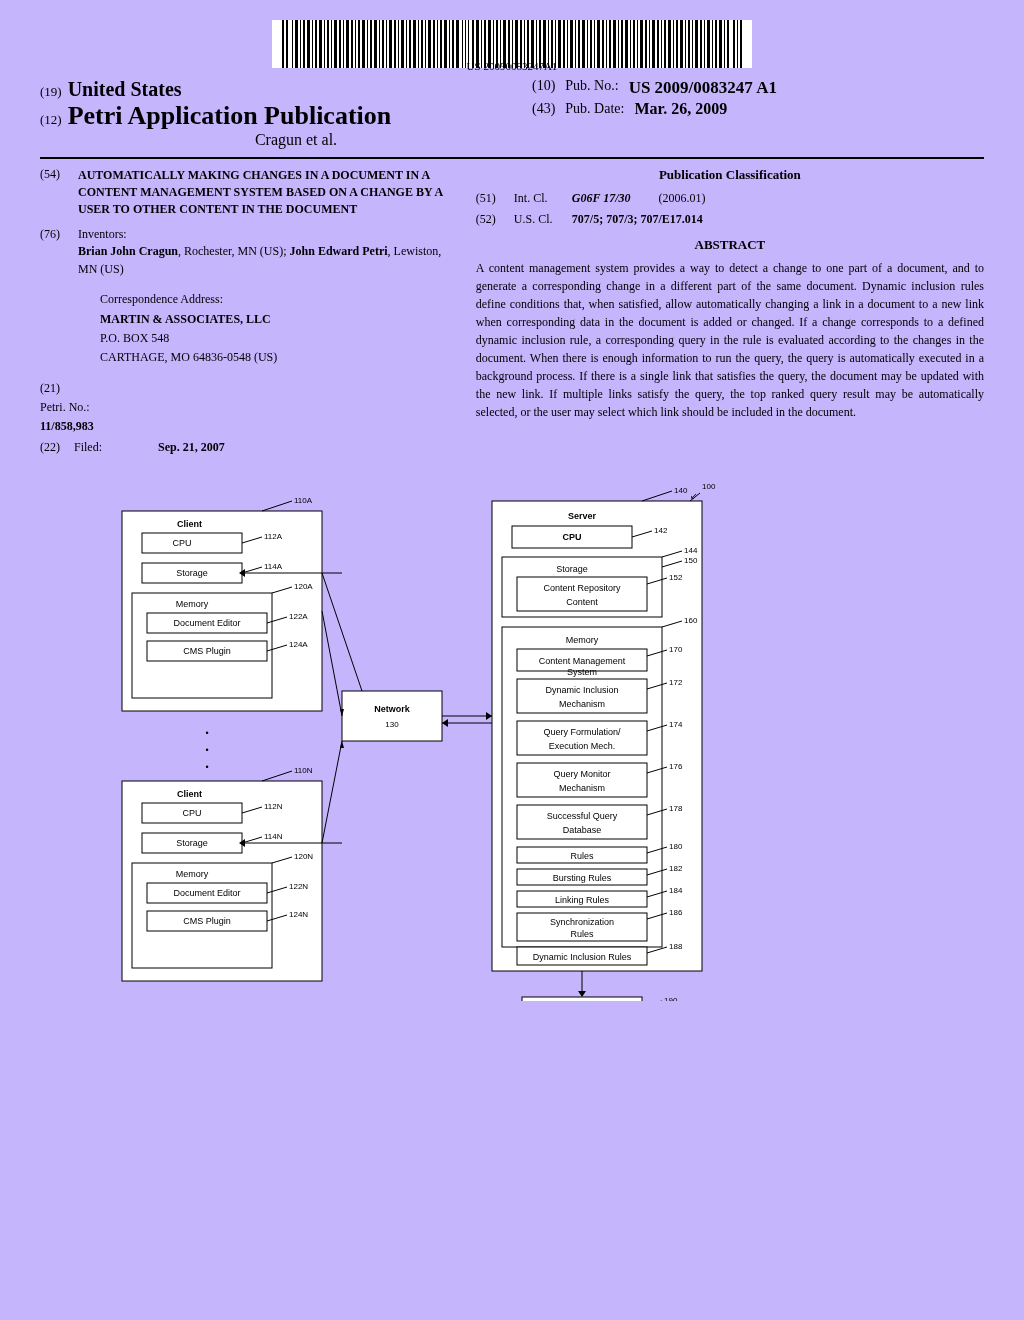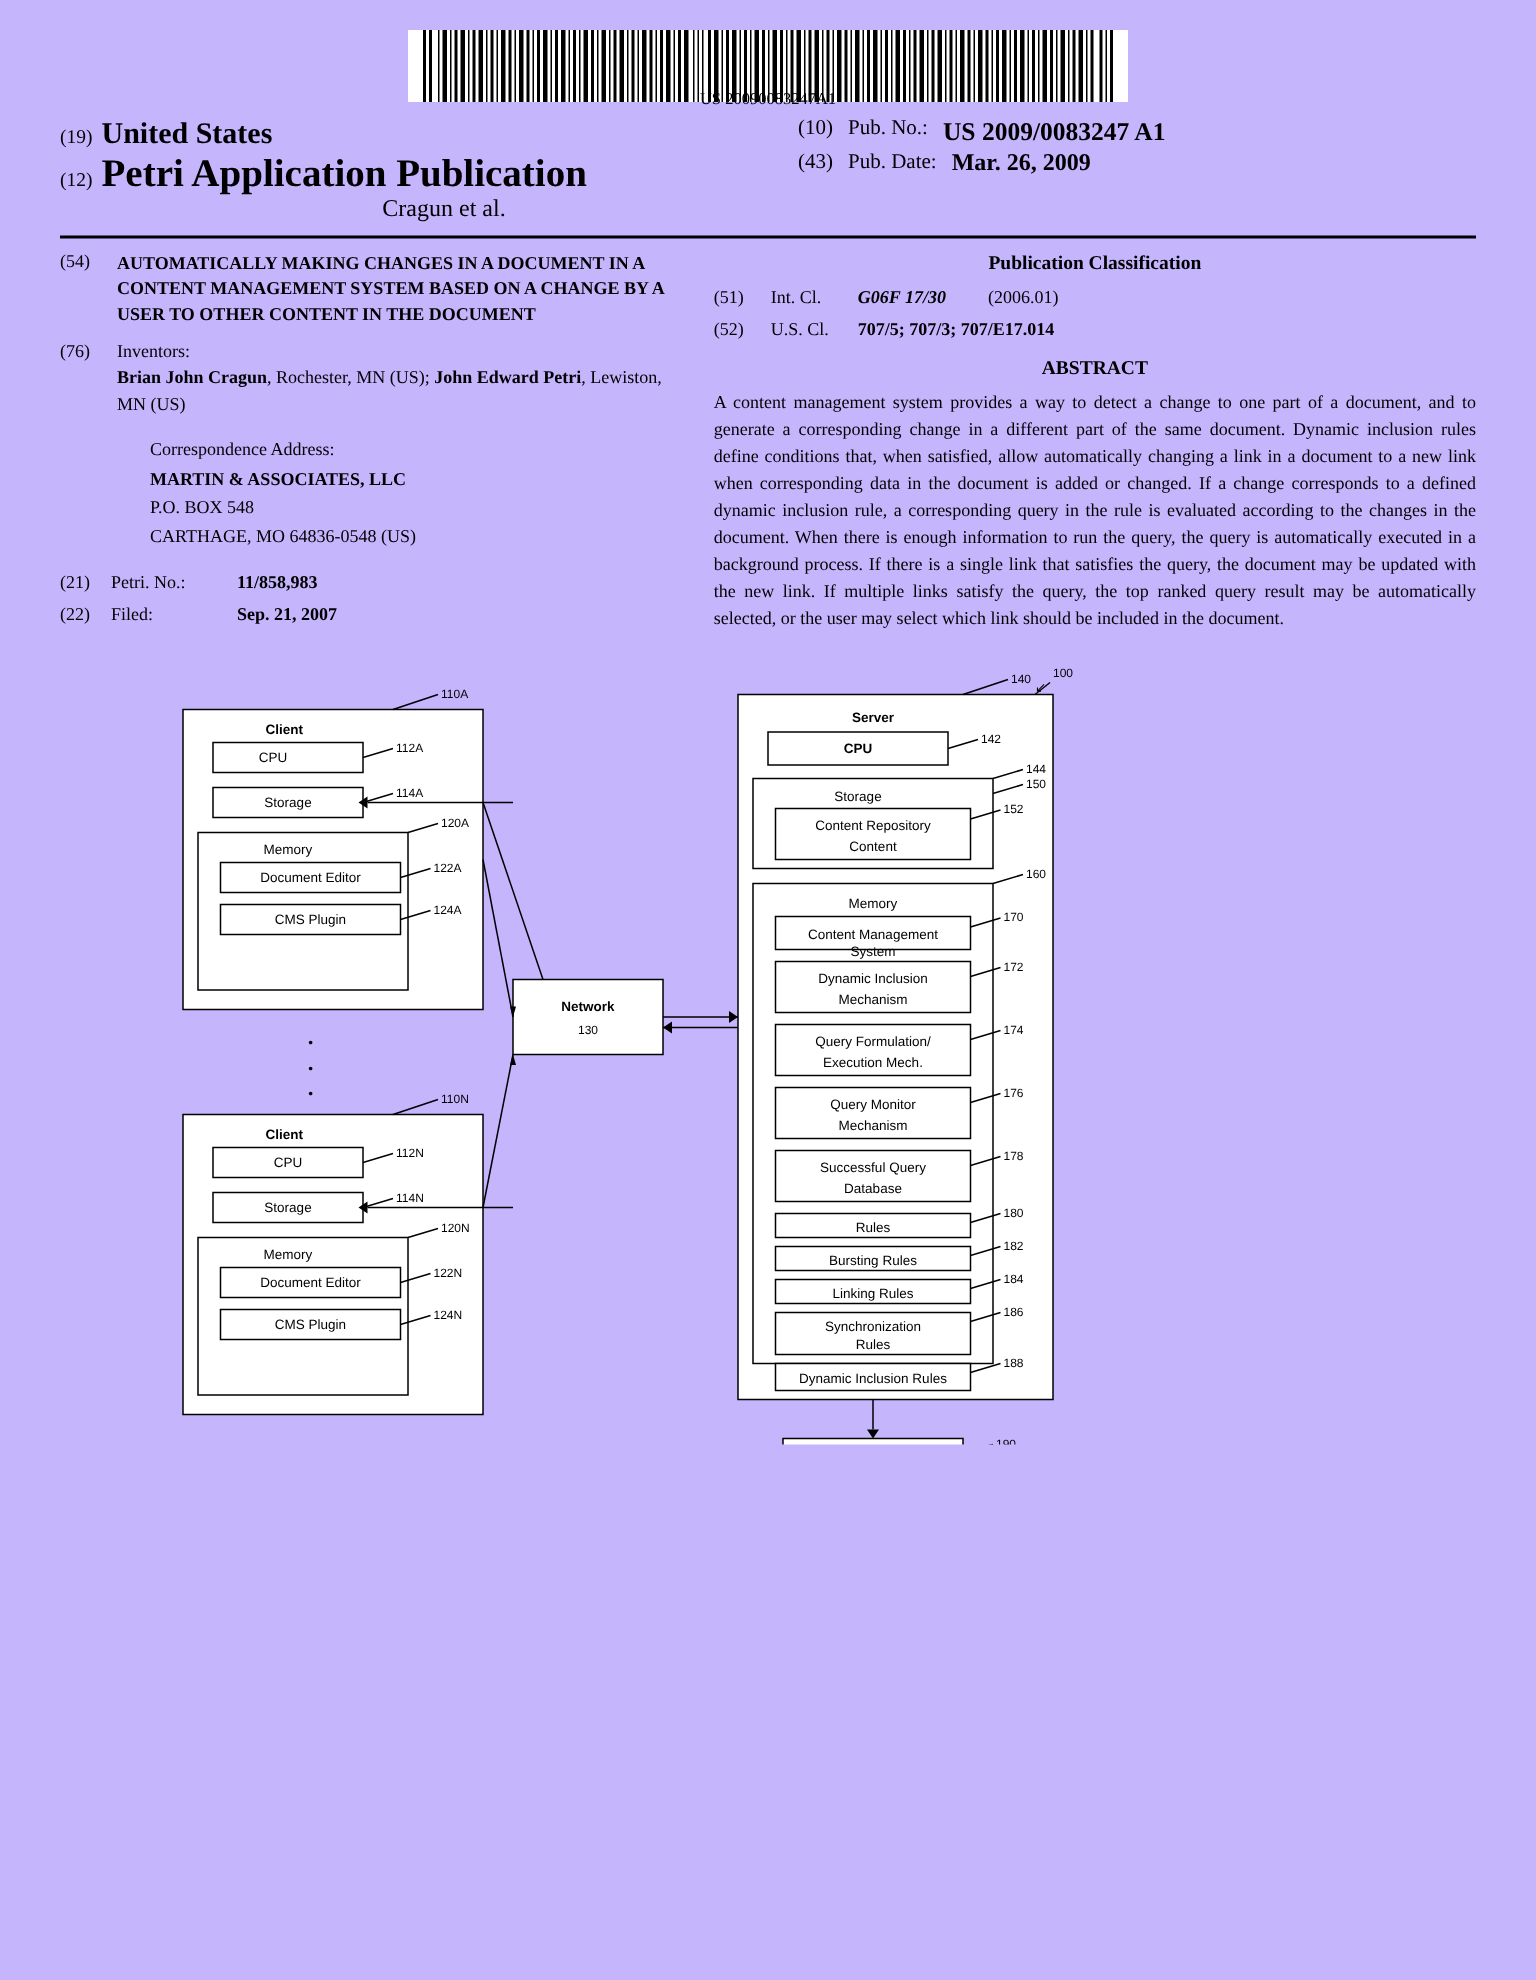--- a/index.html
+++ b/index.html
@@ -407,21 +407,21 @@
         </div>
       </div>
 
       <div class="correspondence-section">
         <div class="corr-label">Correspondence Address:</div>
         <div class="corr-name">MARTIN &amp; ASSOCIATES, LLC</div>
         <div>P.O. BOX 548</div>
         <div>CARTHAGE, MO 64836-0548 (US)</div>
       </div>
 
-      <div class="appl-row" style="margin-top:14px;">
+      <div class="appl-row" style="margin-top:14px;flex-direction:column;">
         <span class="appl-num">(21)</span>
         <span class="appl-label">Petri. No.:</span>
         <span class="appl-value">11/858,983</span>
       </div>
 
       <div class="appl-row">
         <span class="appl-num">(22)</span>
         <span class="appl-label">Filed:</span>
         <span class="appl-value">Sep. 21, 2007</span>
       </div>

